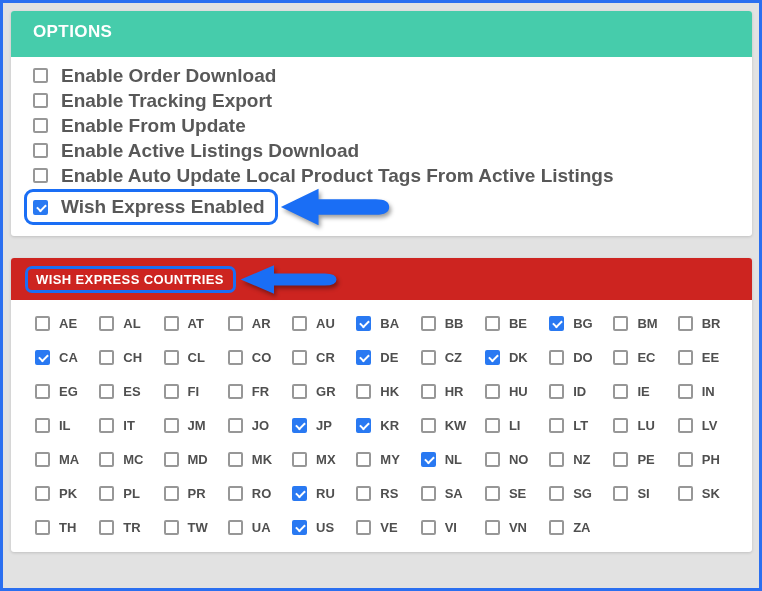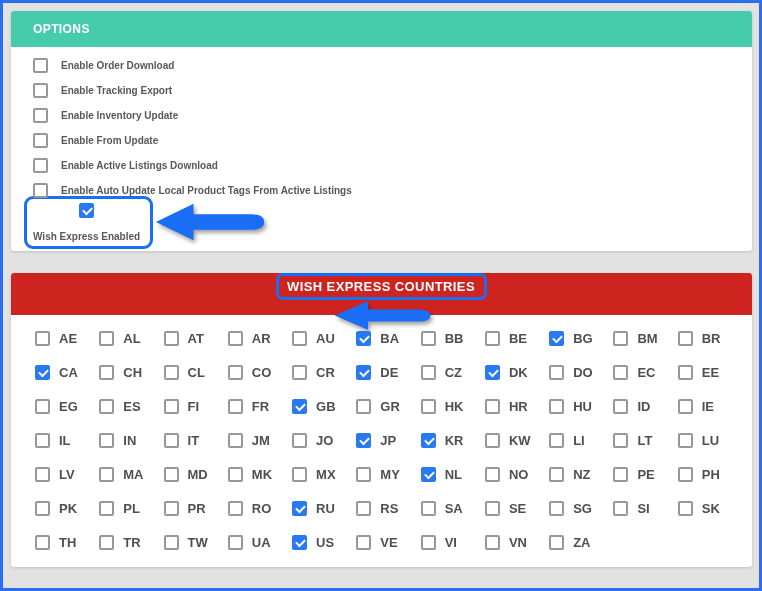--- a/index.html
+++ b/index.html
@@ -17,48 +17,48 @@
     border-radius:3px;
     box-shadow:0 1px 3px rgba(0,0,0,.15);
     overflow:hidden;
   }
   .panel-options { margin-bottom:22px; }
 
   .panel-header-teal {
     background:#46ccab;
     color:#fff;
     font-weight:bold;
-    font-size:12px;
+    font-size:17px;
     letter-spacing:.4px;
     padding:11px 22px 10px 22px;
-    height:36px;
+    height:46px;
   }
 
   .options-list { padding:6px 16px 10px 22px; }
 
   .option-row {
     display:flex;
     align-items:center;
     height:25px;
     font-weight:bold;
-    font-size:10px;
+    font-size:19px;
     color:#585858;
   }
   .option-row.highlighted { height:38px; }
 
   .hl-wrap {
     display:inline-flex;
     align-items:center;
     gap:13px;
     border:3px solid transparent;
     border-radius:9px;
     padding:4px 10px 4px 6px;
     margin-left:-9px;
   }
-  .option-row.highlighted .hl-wrap { border-color:#1a6ef5;flex-direction:column; }
+  .option-row.highlighted .hl-wrap { border-color:#1a6ef5; }
   .option-row:not(.highlighted) .arrow { display:none; }
 
   .checkbox {
     width:15px; height:15px;
     border:2px solid #979797;
     border-radius:2px;
     background:#fff;
     position:relative;
     flex:none;
     cursor:pointer;
@@ -83,21 +83,20 @@
     flex:none;
   }
   .arrow-sm { width:100px; height:31px; margin-left:3px; }
 
   .panel-header-red {
     background:#cd2420;
     height:42px;
     display:flex;
     align-items:center;
     padding:0 14px 0 14px;
-    flex-direction:column;
   }
   .title-hl {
     border:3px solid #1a6ef5;
     border-radius:7px;
     padding:3px 9px 3px 8px;
     color:#fff;
     font-weight:bold;
     font-size:13px;
     letter-spacing:.4px;
     white-space:nowrap;
@@ -135,27 +134,20 @@
   </div>
 
   <div class="option-row">
     <span class="hl-wrap">
       <span class="checkbox"></span>
       <span class="option-label">Enable Tracking Export</span>
     </span>
 
   </div>
 
-  <div class="option-row">
-    <span class="hl-wrap">
-      <span class="checkbox"></span>
-      <span class="option-label">Enable Inventory Update</span>
-    </span>
-
-  </div>
 
   <div class="option-row">
     <span class="hl-wrap">
       <span class="checkbox"></span>
       <span class="option-label">Enable From Update</span>
     </span>
 
   </div>
 
   <div class="option-row">
@@ -319,24 +311,20 @@
   <div class="country-cell">
     <span class="checkbox"></span>
     <span class="country-label">FI</span>
   </div>
 
   <div class="country-cell">
     <span class="checkbox"></span>
     <span class="country-label">FR</span>
   </div>
 
-  <div class="country-cell">
-    <span class="checkbox checked"></span>
-    <span class="country-label">GB</span>
-  </div>
 
   <div class="country-cell">
     <span class="checkbox"></span>
     <span class="country-label">GR</span>
   </div>
 
   <div class="country-cell">
     <span class="checkbox"></span>
     <span class="country-label">HK</span>
   </div>
@@ -356,30 +344,30 @@
     <span class="country-label">ID</span>
   </div>
 
   <div class="country-cell">
     <span class="checkbox"></span>
     <span class="country-label">IE</span>
   </div>
 
   <div class="country-cell">
     <span class="checkbox"></span>
+    <span class="country-label">IN</span>
+  </div>
+
+  <div class="country-cell">
+    <span class="checkbox"></span>
     <span class="country-label">IL</span>
   </div>
 
   <div class="country-cell">
     <span class="checkbox"></span>
-    <span class="country-label">IN</span>
-  </div>
-
-  <div class="country-cell">
-    <span class="checkbox"></span>
     <span class="country-label">IT</span>
   </div>
 
   <div class="country-cell">
     <span class="checkbox"></span>
     <span class="country-label">JM</span>
   </div>
 
   <div class="country-cell">
     <span class="checkbox"></span>
@@ -419,20 +407,24 @@
   <div class="country-cell">
     <span class="checkbox"></span>
     <span class="country-label">LV</span>
   </div>
 
   <div class="country-cell">
     <span class="checkbox"></span>
     <span class="country-label">MA</span>
   </div>
 
+  <div class="country-cell">
+    <span class="checkbox"></span>
+    <span class="country-label">MC</span>
+  </div>
 
   <div class="country-cell">
     <span class="checkbox"></span>
     <span class="country-label">MD</span>
   </div>
 
   <div class="country-cell">
     <span class="checkbox"></span>
     <span class="country-label">MK</span>
   </div>

